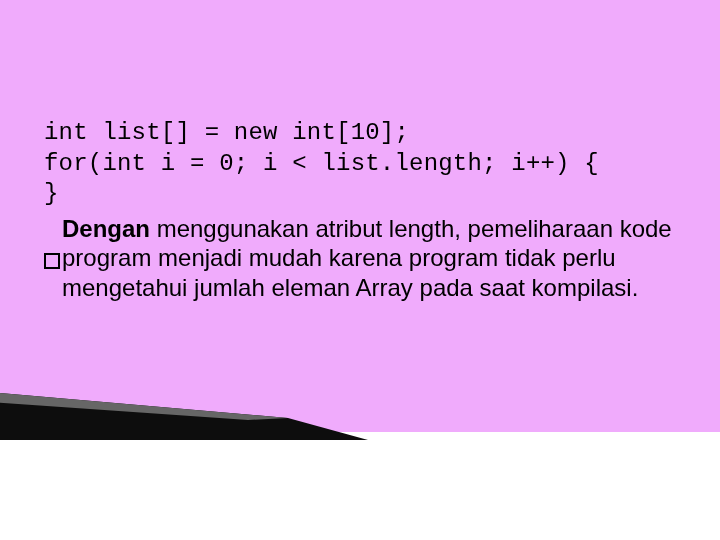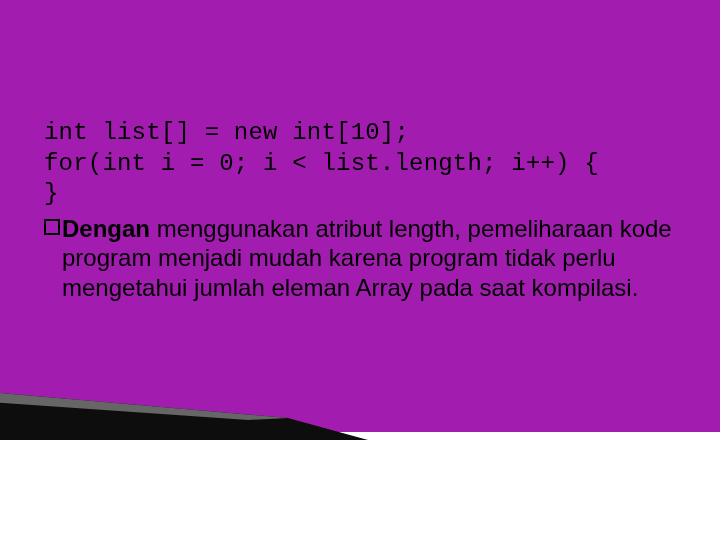--- a/index.html
+++ b/index.html
@@ -1,20 +1,20 @@
 <!DOCTYPE html>
 <html><head>
 <meta charset="utf-8">
 <style>
   * { margin: 0; padding: 0; box-sizing: border-box; }
   html, body { width: 720px; height: 540px; background: #fff; font-family: Arial, Helvetica, sans-serif; overflow: hidden; }
-  .slide { position: relative; width: 720px; height: 432px; background: #a21caf; }
+  .slide { position: relative; width: 720px; height: 432px; background: #f0abfc; }
   .content { position: absolute; top: 118px; left: 44px; right: 44px; }
   .code { font-family: "Courier New", Courier, monospace; font-size: 24px; line-height: 1.28; color: #000; letter-spacing: 0.2px; white-space: pre; }
-  .body-line { display: flex; align-items: flex-start; margin-top: 4px; }
+  .body-line { display: flex; align-items: center; margin-top: 4px; }
   .bullet { width: 16px; height: 16px; border: 2px solid #000; flex: 0 0 auto; margin-top: 5px; margin-right: 2px; }
   .body-text { font-family: Arial, Helvetica, sans-serif; font-size: 24px; line-height: 1.22; color: #000; }
   .bold { font-weight: 700; }
   .wedge { position: absolute; left: -12px; bottom: -8px; width: 380px; height: 60px; }
   .wedge svg { width: 100%; height: 100%; display: block; }
 </style>
 </head>
 <body>
 
 <div class="slide">

